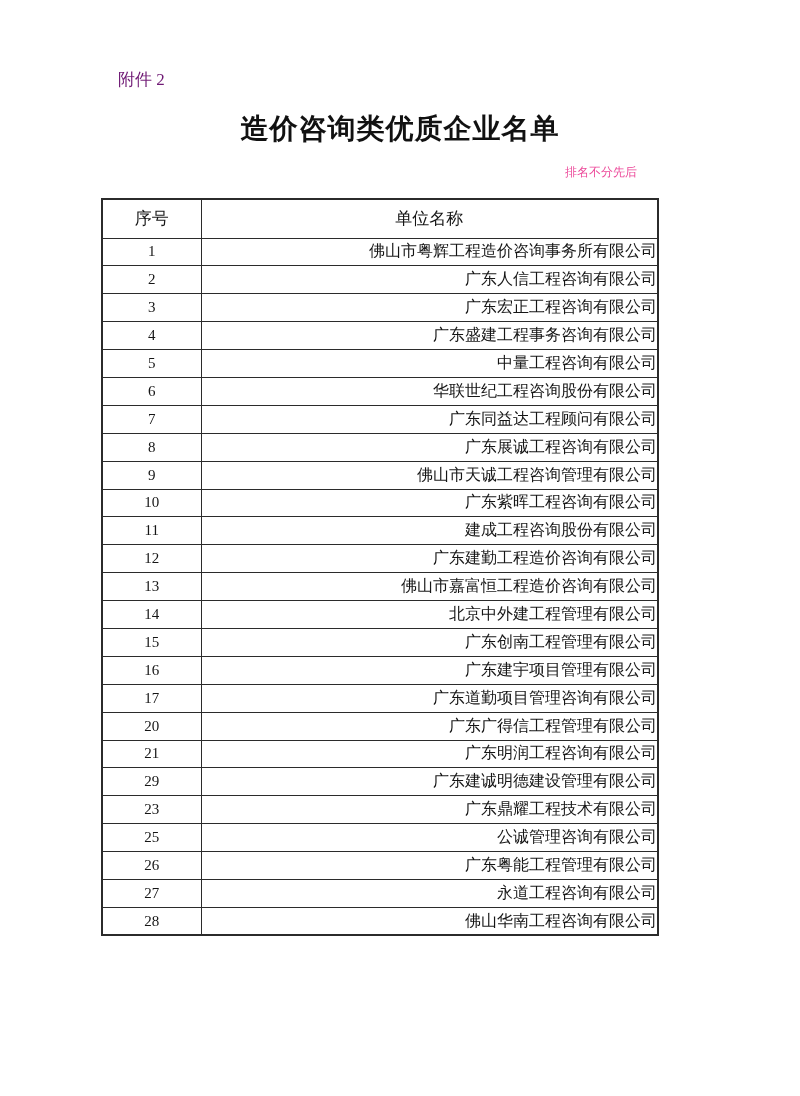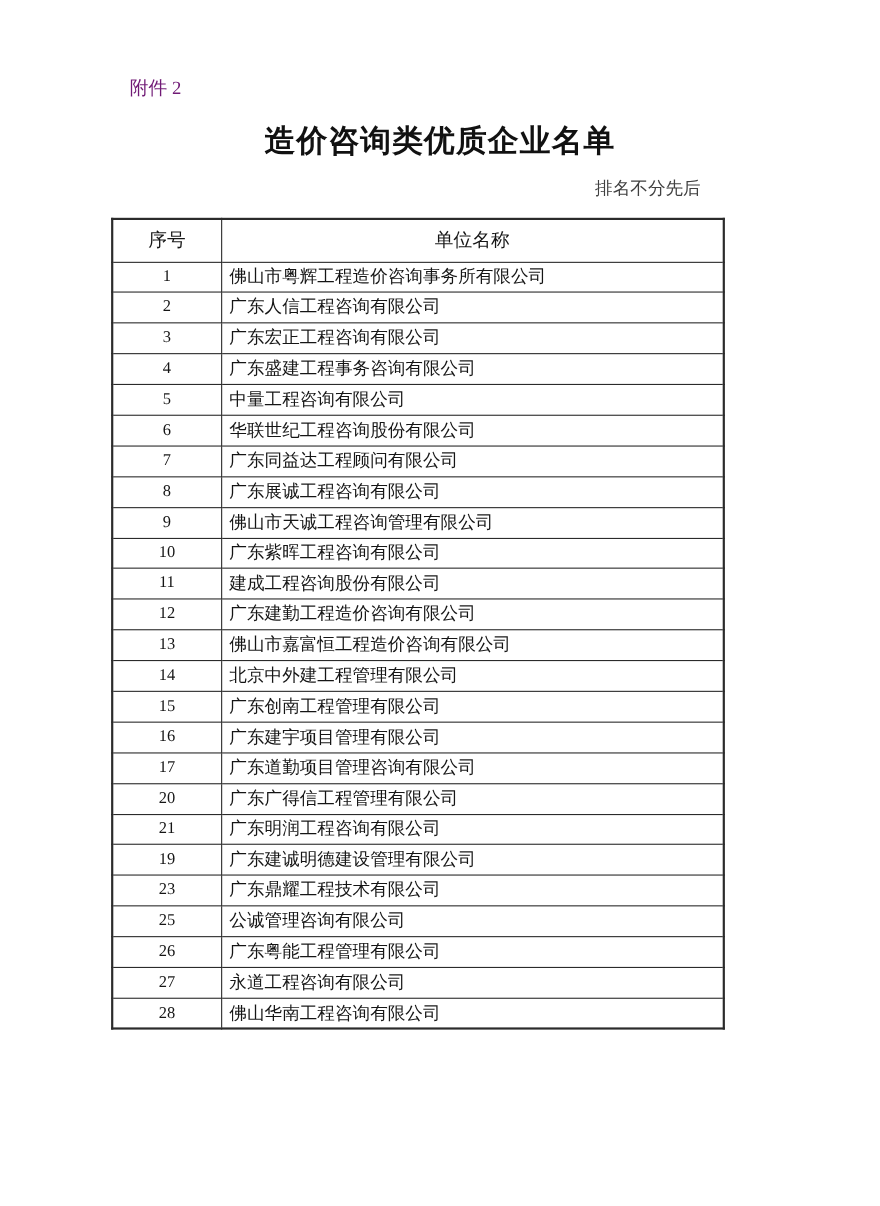--- a/index.html
+++ b/index.html
@@ -34,23 +34,23 @@
     font-size: 28px;
     font-weight: bold;
     letter-spacing: 1px;
     line-height: 34px;
     color: #111111;
   }
   .note {
     position: absolute;
     right: 163px;
     top: 162px;
-    font-size: 16px;
+    font-size: 12px;
     line-height: 20px;
-    color: #404040;
+    color: #ec4899;
   }
   table.company-table {
     position: absolute;
     left: 101px;
     top: 198px;
     width: 556px;
     border-collapse: collapse;
     table-layout: fixed;
     border: 2px solid #2b2b2b;
   }
@@ -71,21 +71,21 @@
     font-weight: normal;
     text-align: center;
     color: #151515;
   }
   .cell-no {
     text-align: center;
     font-size: 15px;
     color: #151515;
   }
   .cell-name {
-    text-align: left;
+    text-align: right;
     padding-left: 7px !important;
     font-size: 16px;
     color: #151515;
   }
 </style>
 </head>
 <body>
 
 <div class="page">
 
@@ -198,21 +198,21 @@
     <td class="cell-no">20</td>
     <td class="cell-name">广东广得信工程管理有限公司</td>
   </tr>
 
   <tr>
     <td class="cell-no">21</td>
     <td class="cell-name">广东明润工程咨询有限公司</td>
   </tr>
 
   <tr>
-    <td class="cell-no">19</td>
+    <td class="cell-no">29</td>
     <td class="cell-name">广东建诚明德建设管理有限公司</td>
   </tr>
 
   <tr>
     <td class="cell-no">23</td>
     <td class="cell-name">广东鼎耀工程技术有限公司</td>
   </tr>
 
 
   <tr>

